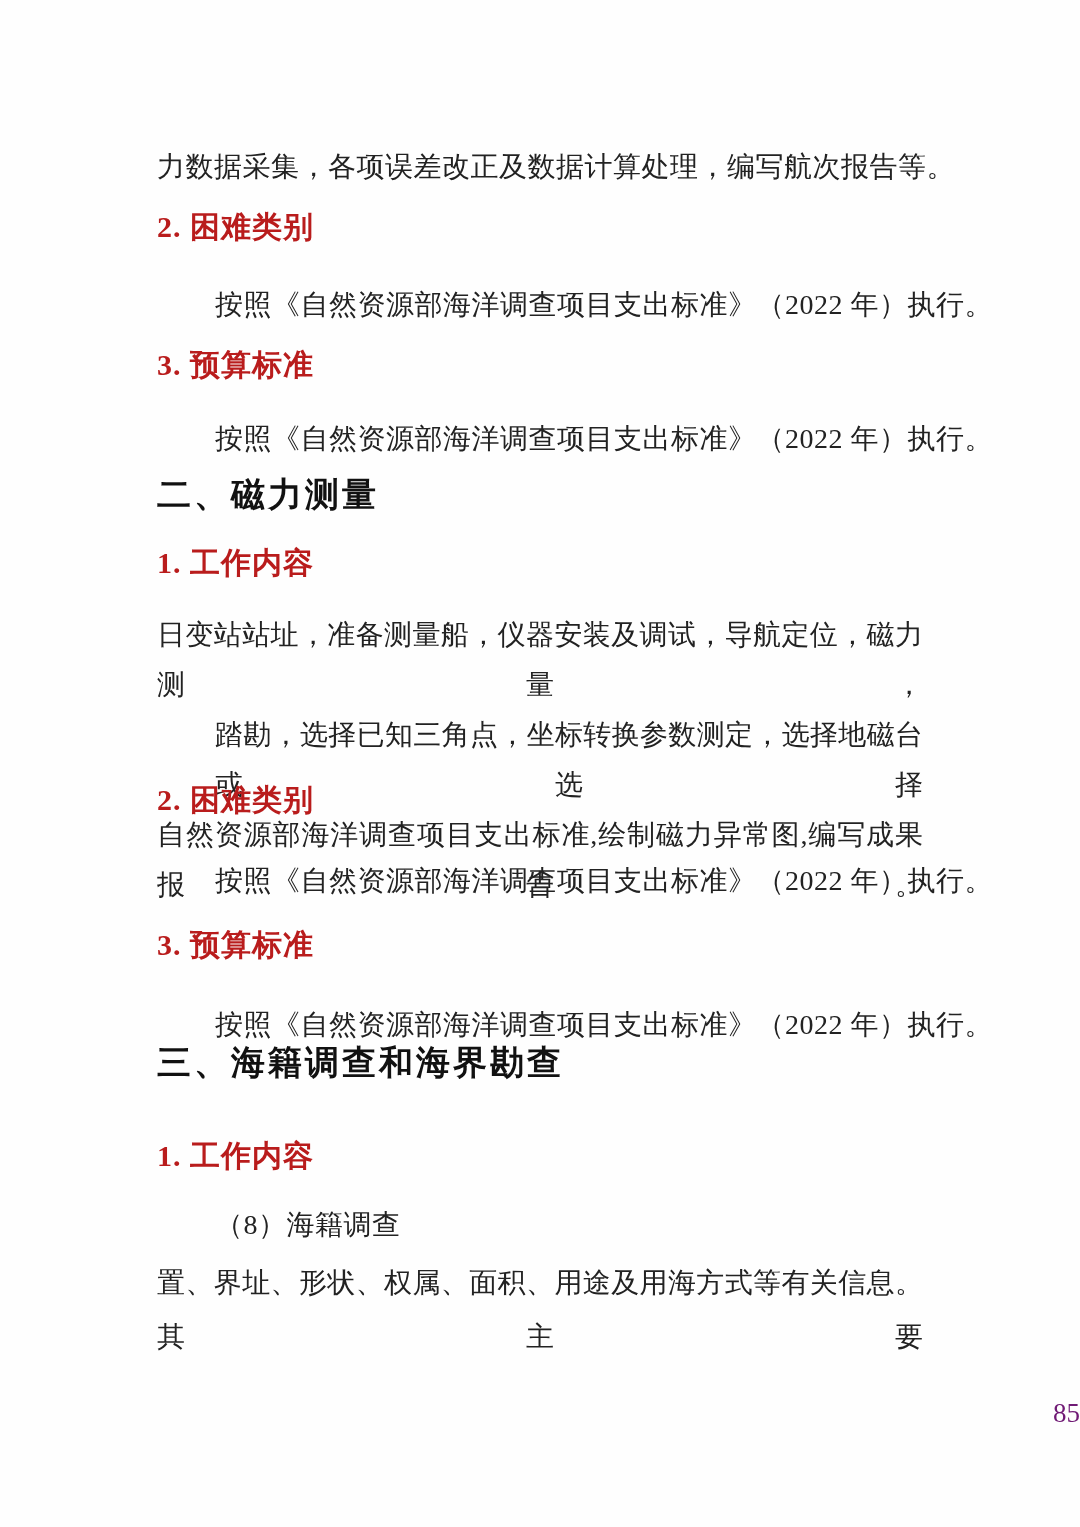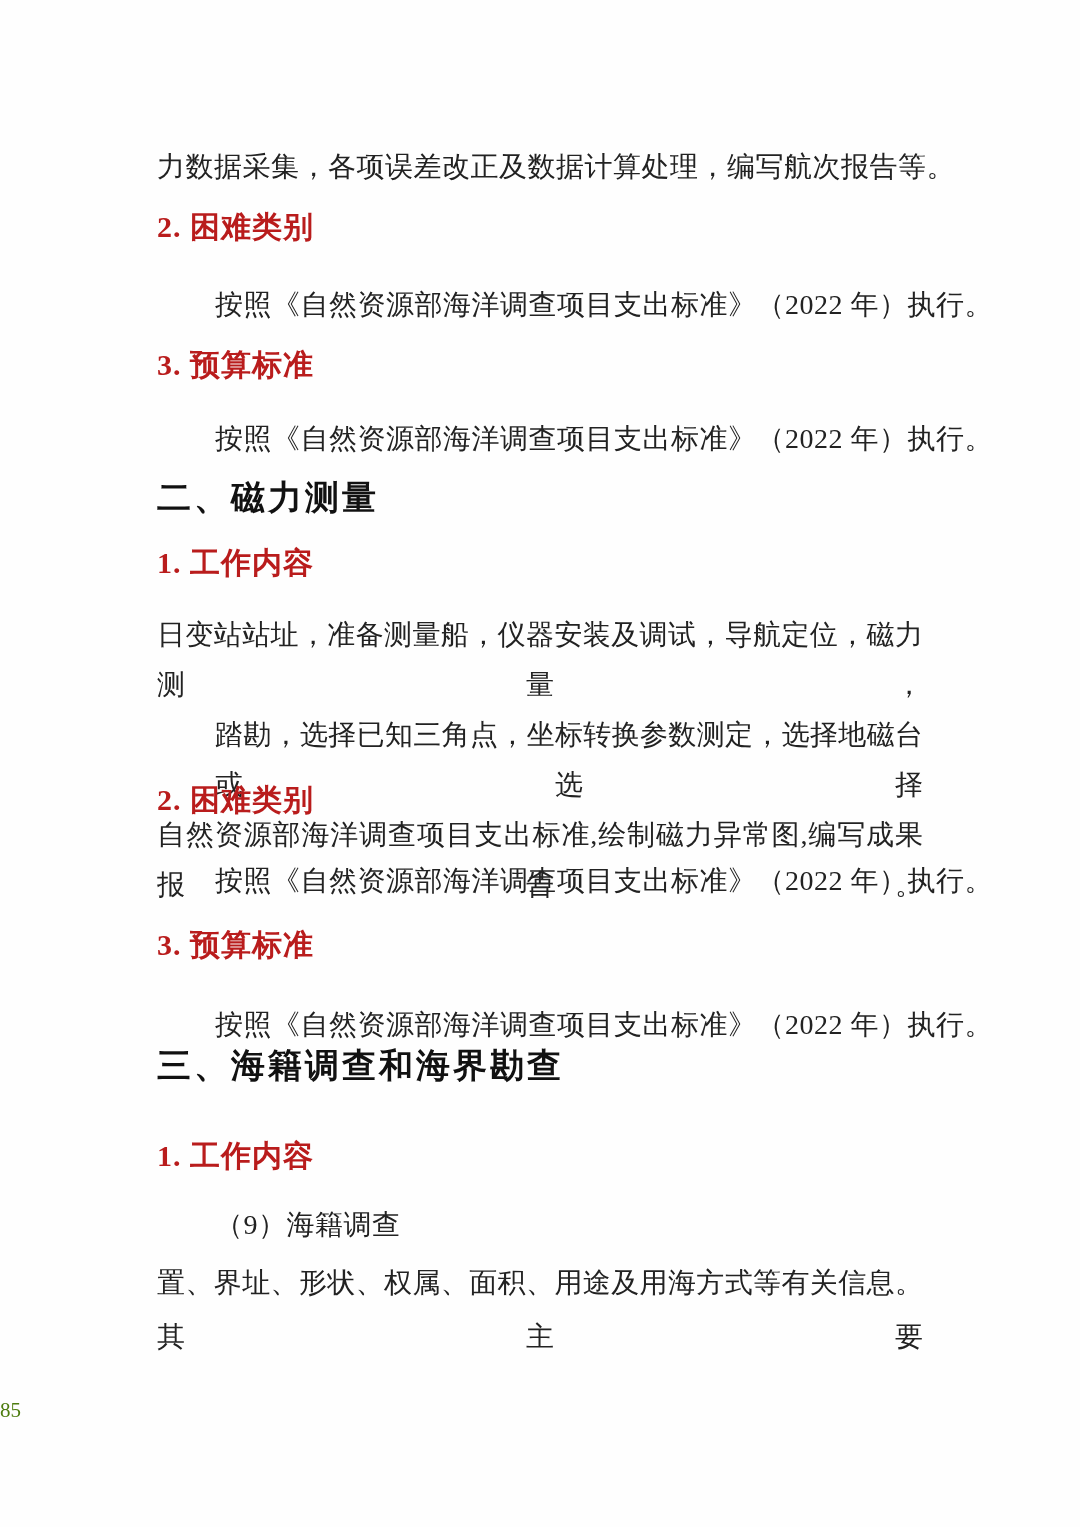--- a/index.html
+++ b/index.html
@@ -51,36 +51,36 @@
   .sub-heading {
     font-size: 30px;
     line-height: 38px;
     font-weight: bold;
     color: #b91c1c;
     letter-spacing: 1px;
     white-space: nowrap;
   }
   
   .section-heading {
-    font-family: Liberation Sans, sans-serif;
+    font-family: Liberation Mono, monospace;
     font-size: 34px;
     line-height: 42px;
     font-weight: bold;
     color: #111111;
     letter-spacing: 3px;
     white-space: nowrap;
   }
   .page-number {
     position: absolute;
     left: 0;
     width: 1080px;
     top: 1398px;
-    text-align: left;
-    font-size: 21px;
-    color: #4d7c0f;
+    text-align: right;
+    font-size: 27px;
+    color: #701a75;
   }
   
   .b0  { top: 142px; }
   .b1  { top: 208px; }
   .b2  { top: 280px; }
   .b3  { top: 346px; }
   .b4  { top: 414px; }
   .b5  { top: 476px; }
   .b6  { top: 544px; }
   .b7  { top: 610px; }
@@ -123,21 +123,21 @@
   <div class="block b9 body-text para-indent">按照《自然资源部海洋调查项目支出标准》（2022 年）执行。</div>
 
   <div class="block b10 sub-heading">3. 预算标准</div>
 
   <div class="block b11 body-text para-indent">按照《自然资源部海洋调查项目支出标准》（2022 年）执行。</div>
 
   <div class="block b12 section-heading">三、海籍调查和海界勘查</div>
 
   <div class="block b13 sub-heading">1. 工作内容</div>
 
-  <div class="block b14 body-text para-indent">（9）海籍调查</div>
+  <div class="block b14 body-text para-indent">（8）海籍调查</div>
 
   <div class="block b15">
     <div class="jline jline54">置、界址、形状、权属、面积、用途及用海方式等有关信息。其主要</div>
   </div>
 
   <div class="page-number">85</div>
 
 </div>
 
 </body></html>

